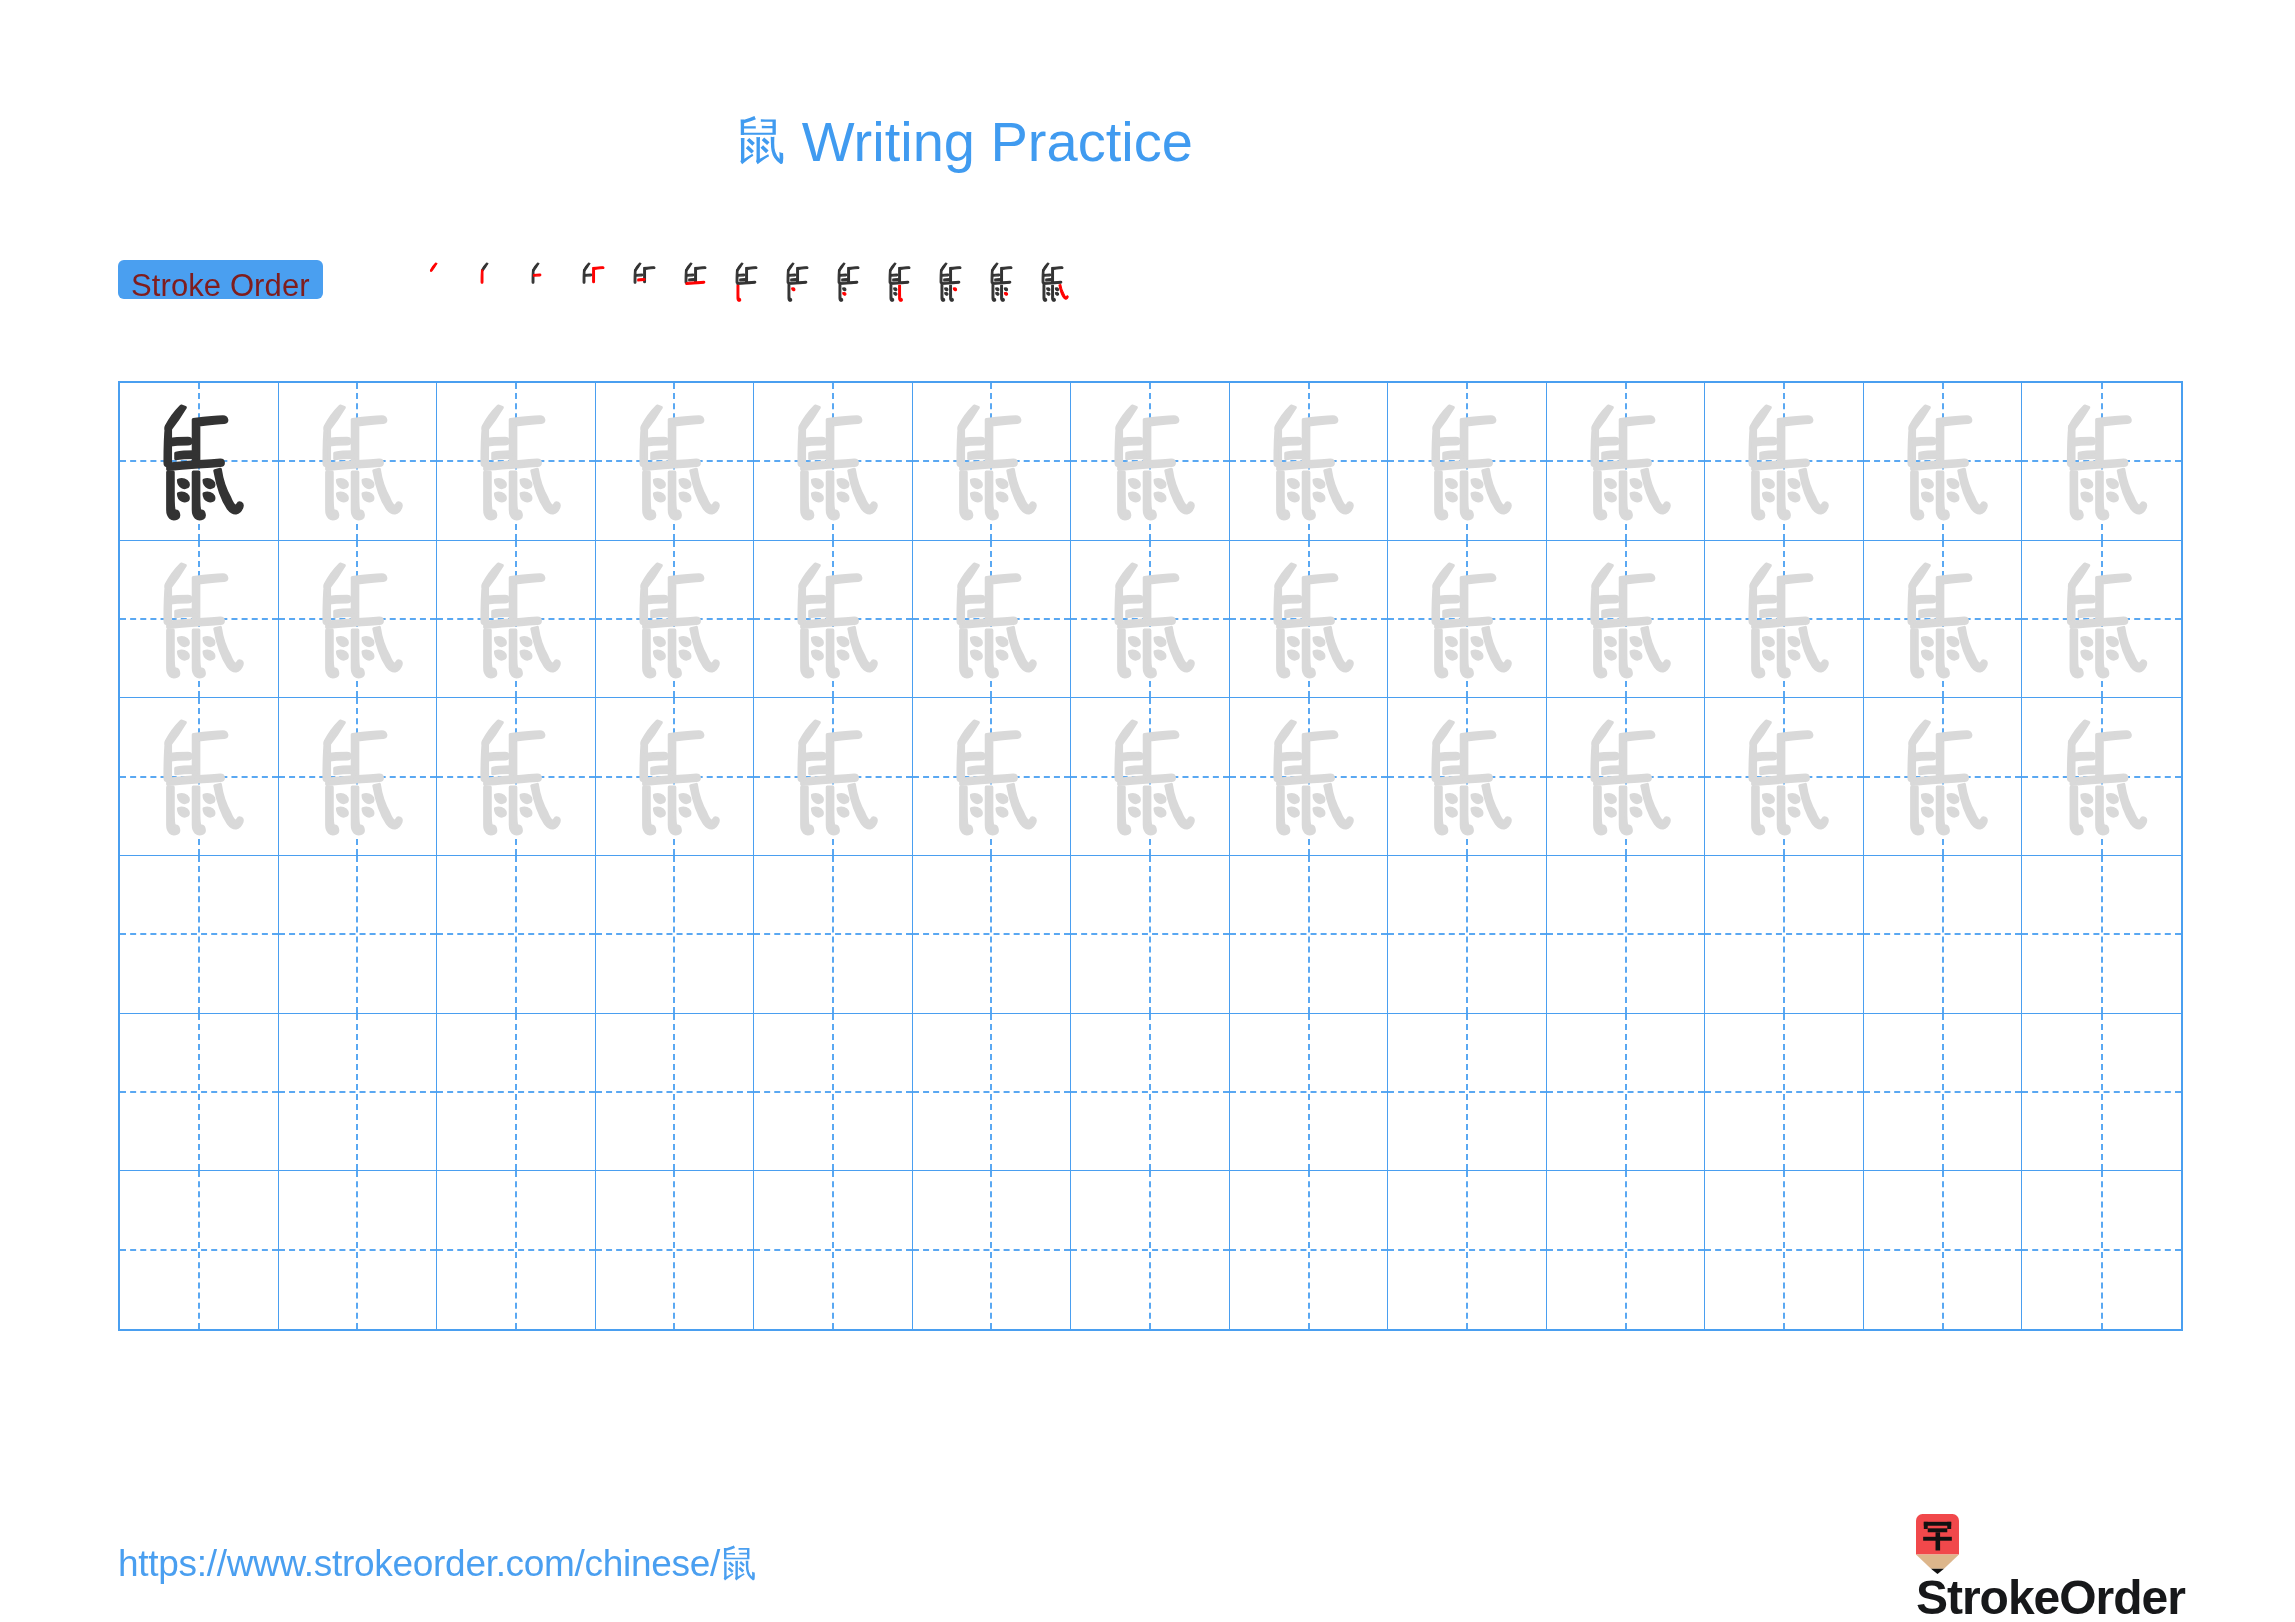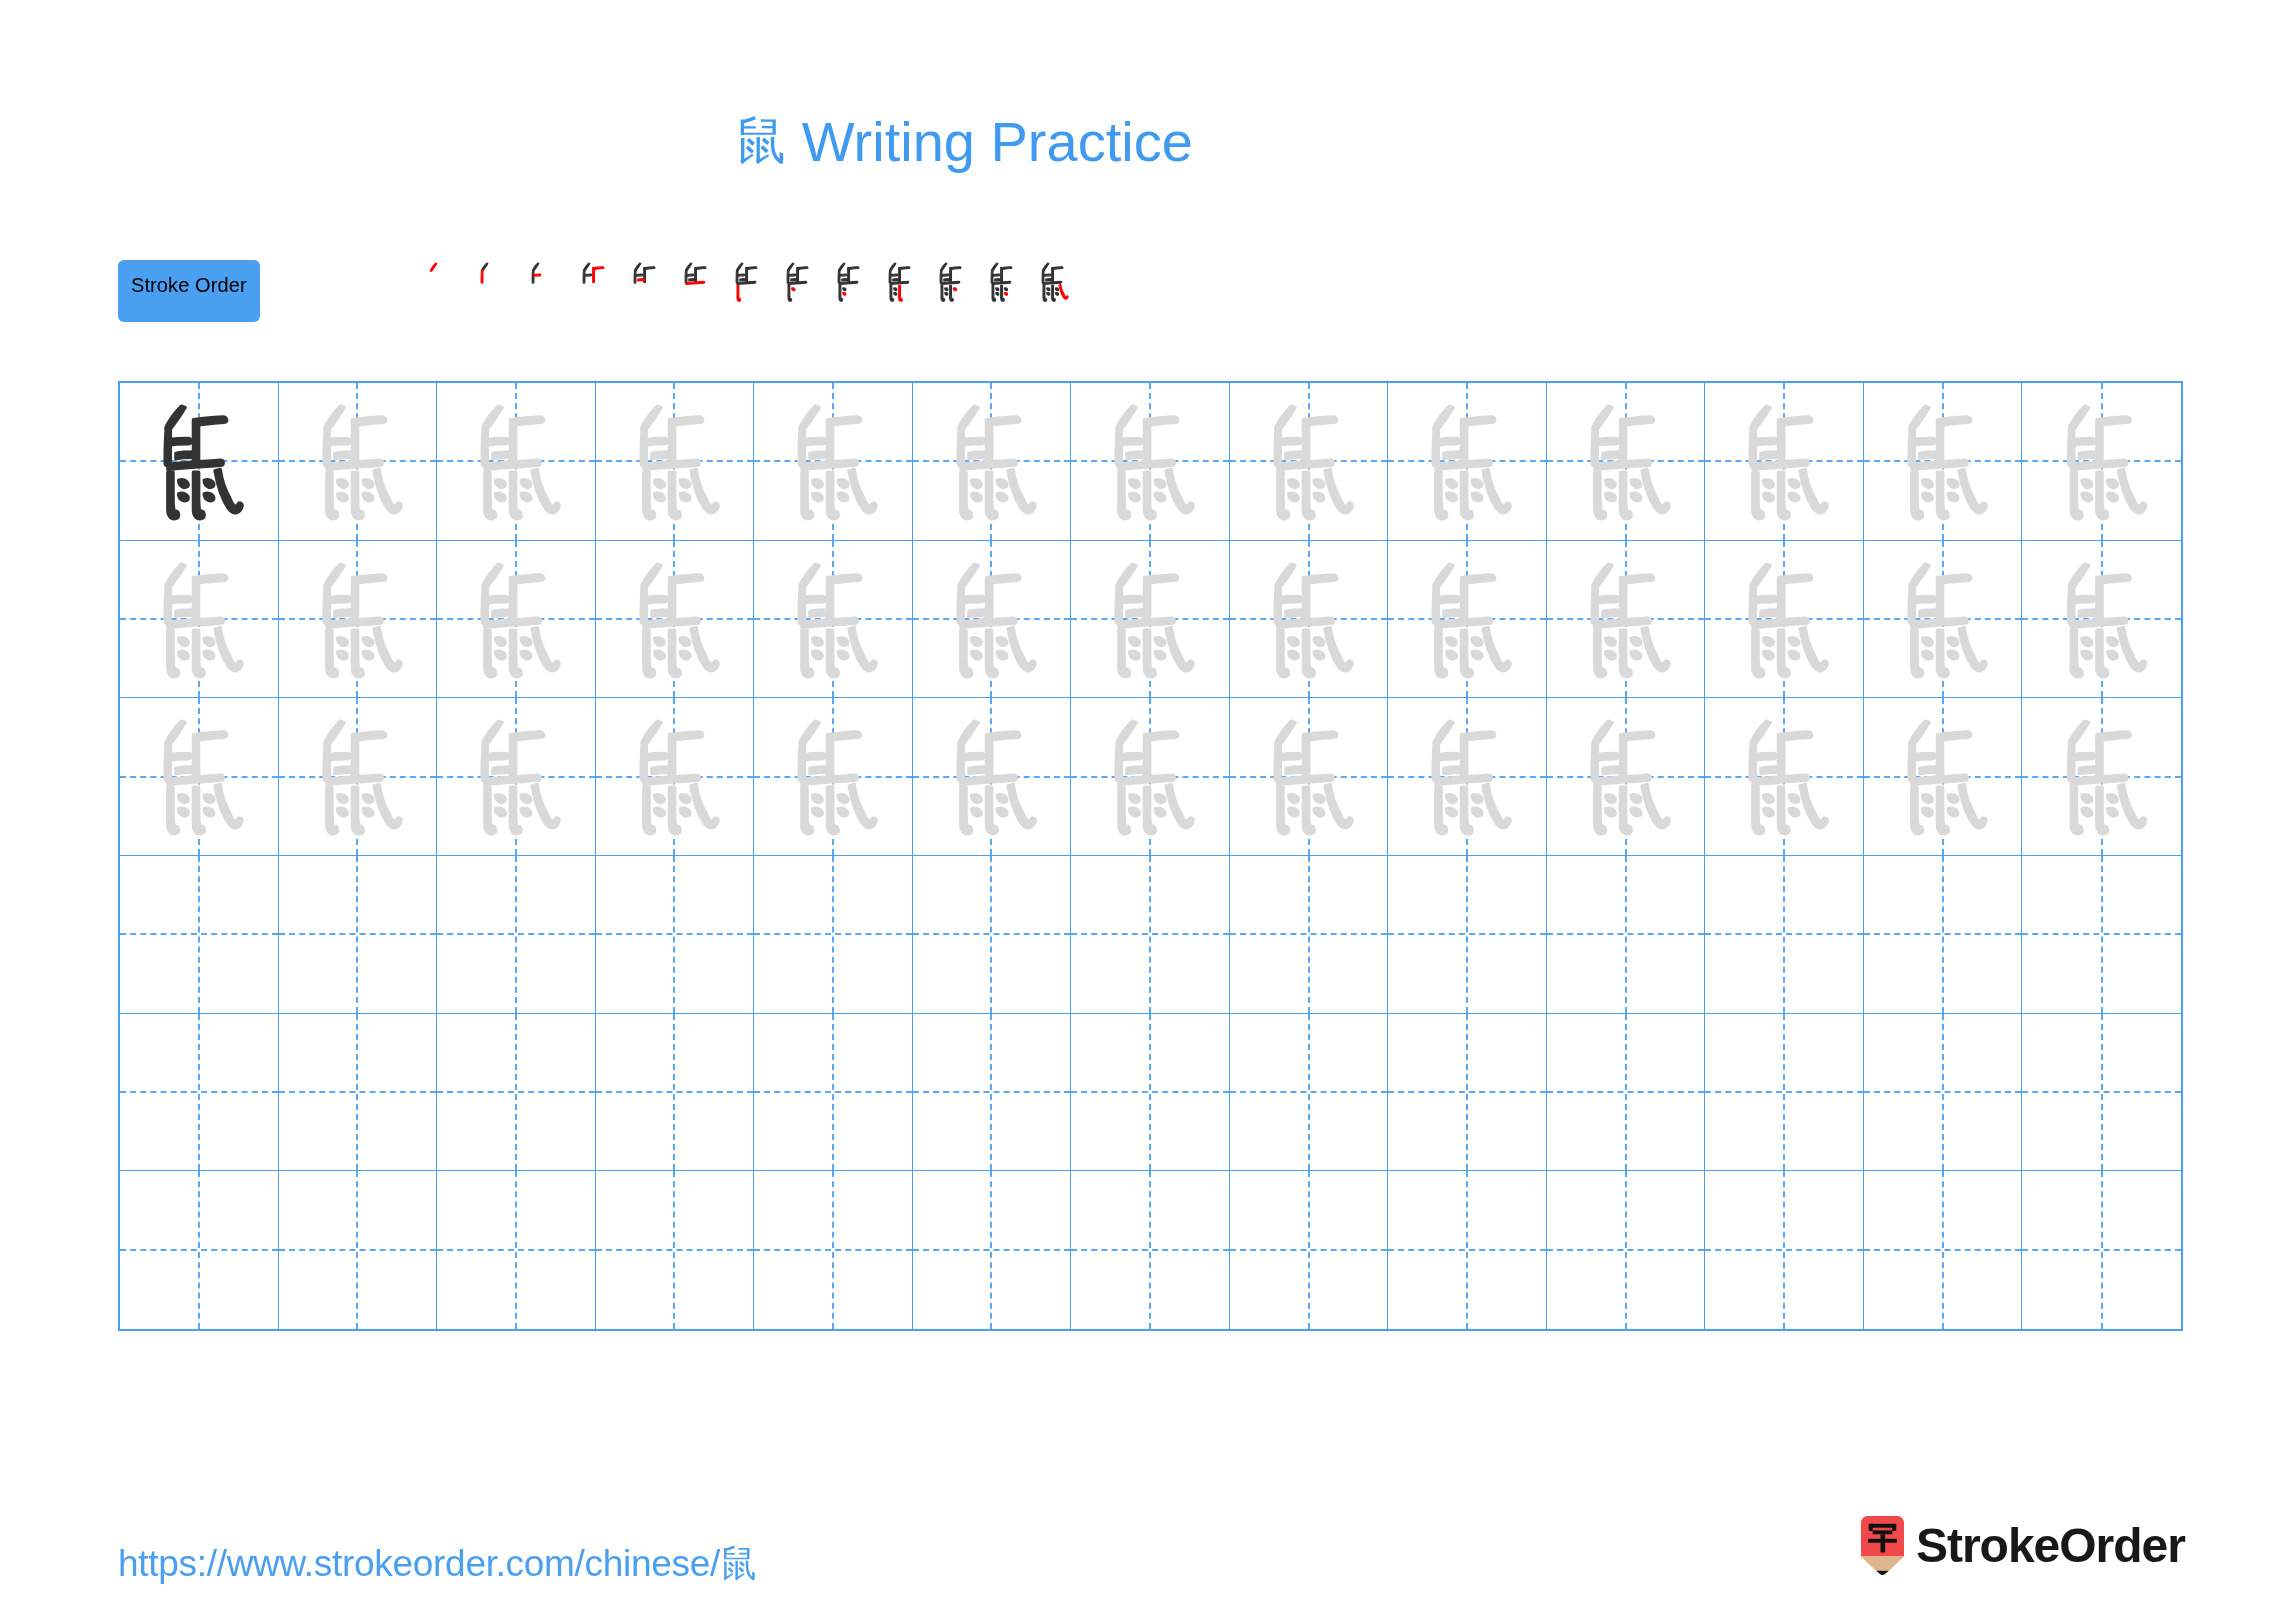--- a/index.html
+++ b/index.html
@@ -40,26 +40,26 @@
     position: absolute;
     top: 257px;
     left: 118px;
     width: 2068px;
     height: 85px;
   }
   #stroke-order-badge {
     position: absolute;
     left: 0;
     top: 2.6px;
-    height: 62px;
+    height: 39px;
     padding: 0 13px;
     border-radius: 5.9px;
     background: #4a9ff0;
-    color: #000000;
-    font-size: 20px;
+    color: #7f1d1d;
+    font-size: 31px;
     line-height: 51px;
     letter-spacing: 0.1px;
     white-space: nowrap;
     box-sizing: border-box;
   }
   #stroke-steps {
     position: absolute;
     left: 298px;
     top: -25px;
     display: flex;
@@ -148,22 +148,21 @@
   }
   #footer-url .han {
     font-family: "DejaVu Sans", sans-serif;
   }
 
   #footer-logo {
     position: absolute;
     right: 110px;
     top: 1514px;
     display: flex;
-    flex-direction: row;
-    align-items: center;
+    flex-direction: column;
     height: 63px;
   }
   #logo-mark {
     width: 43px;
     height: 60px;
     position: relative;
     margin-right: 11.8px;
   }
   #logo-mark svg { display: block; }
   #logo-text {

